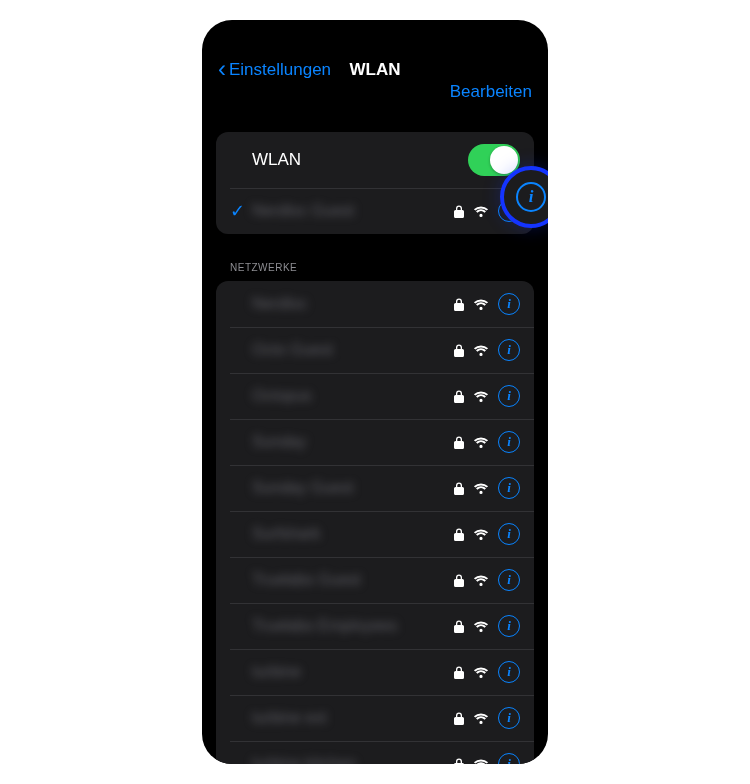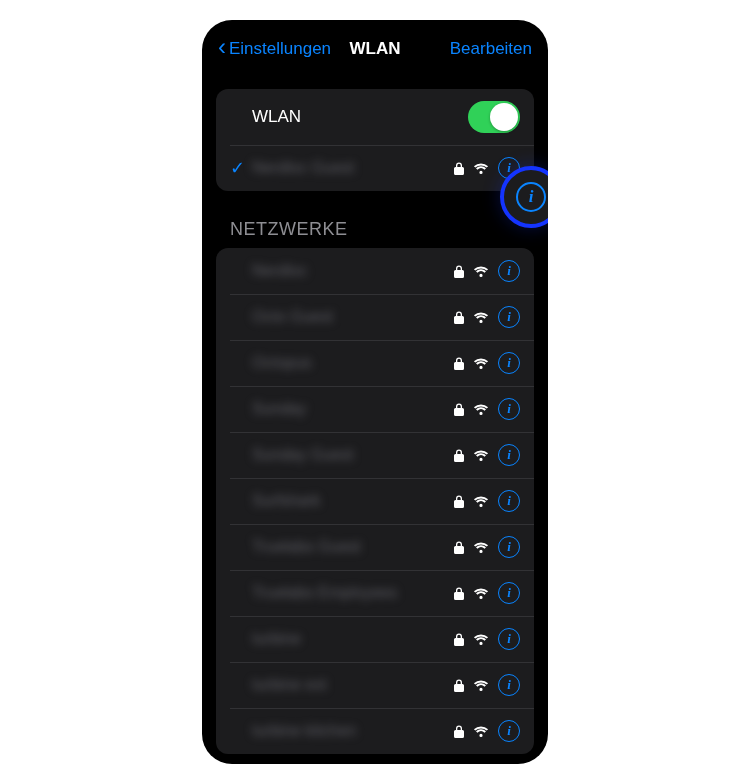--- a/index.html
+++ b/index.html
@@ -45,31 +45,32 @@
       color: #fff;
       font-size: 17px;
       font-weight: 600;
       position: absolute;
       left: 50%;
       transform: translateX(-50%);
     }
     .edit {
       color: #0a84ff;
       font-size: 17px;
+      margin-top: 44px;
     }
     .group {
       margin: 0 14px;
       background: #1c1c1e;
       border-radius: 12px;
       overflow: hidden;
     }
     .group.top { margin-top: 16px; }
     .section-label {
       color: #8e8e93;
-      font-size: 18px;
+      font-size: 10px;
       letter-spacing: 0.5px;
       padding: 28px 28px 8px;
     }
     .row {
       display: flex;
       align-items: center;
       padding: 12px 14px;
       min-height: 46px;
       position: relative;
     }

